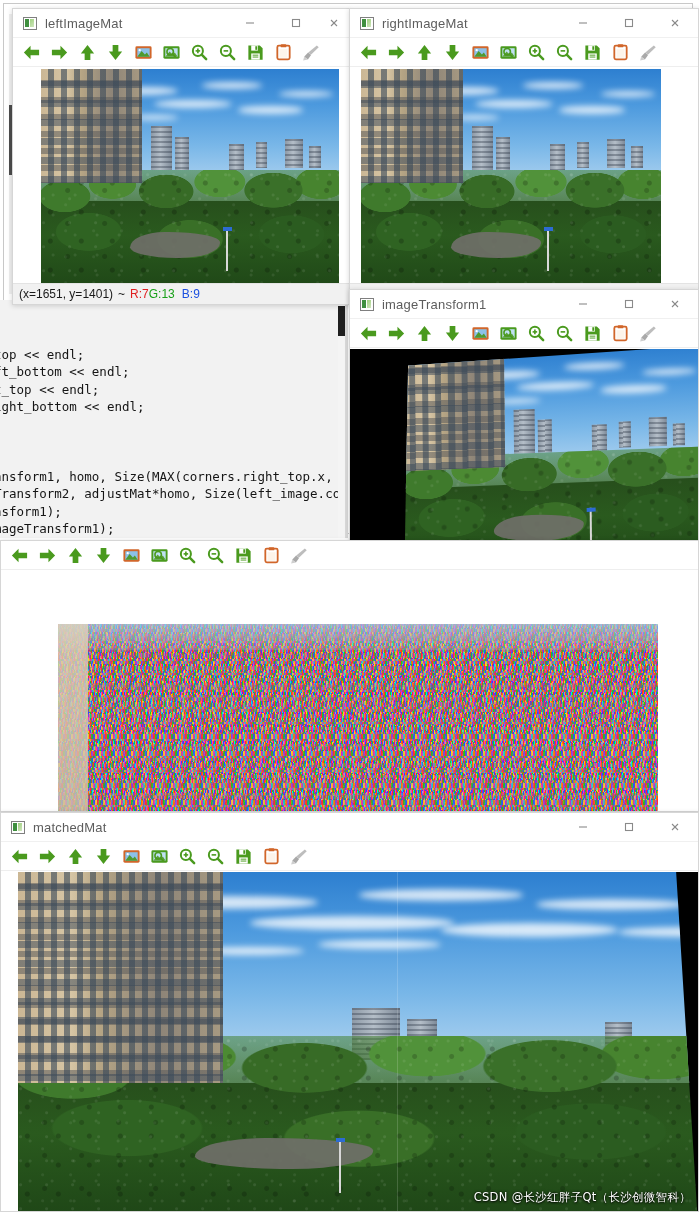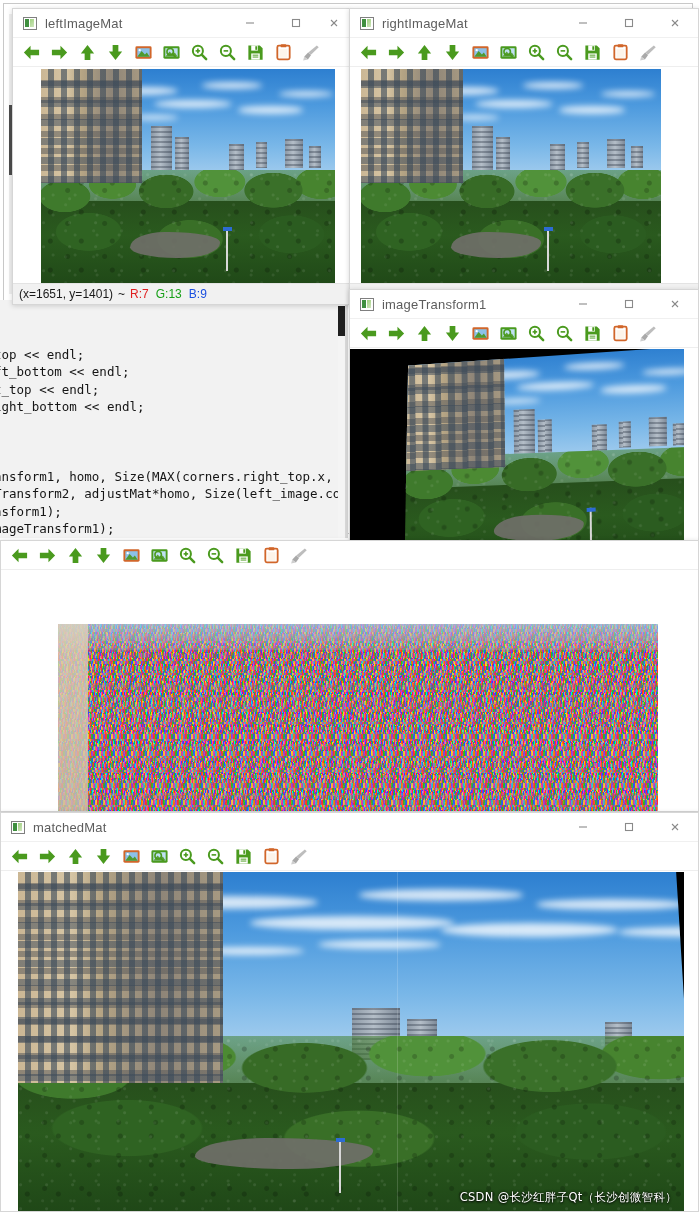--- a/index.html
+++ b/index.html
@@ -107,21 +107,21 @@
     background:#f1f1f1; border-top:1px solid #e3e3e3;
     display:flex; align-items:center; padding-left:6px;
     font-size:12px; color:#1a1a1a;
     font-family:"Liberation Sans", sans-serif;
     white-space:nowrap;
   }
   .st-r { color:#e02020; } .st-g { color:#17a017; } .st-b { color:#1a4fe0; }
   .st-sep { color:#1a1a1a; }
 
   
-  .canvasarea { position:absolute; left:0; right:14px; background:#ffffff; overflow:hidden; }
+  .canvasarea { position:absolute; left:0; right:0; background:#ffffff; overflow:hidden; }
   .photo { position:absolute; overflow:hidden; background:#000; }
 
   
   .sky {
     position:absolute; left:0; top:0; width:100%; height:62%;
     background:linear-gradient(180deg,#2d7fd0 0%, #4d9ade 28%, #79b7e8 58%, #a9d0ef 85%, #c8e0f3 100%);
   }
   .cloud {
     position:absolute; background:rgba(255,255,255,.78);
     border-radius:50%; filter:blur(3px);
@@ -369,21 +369,21 @@
             <div class="bldg-win"></div>
      </div>
           <div class="road" style="left:30%; top:74%; width:30%; height:12%;"></div>
           <div class="lamp" style="left:62%; top:72%; height:20%;"></div>
         </div>
     </div>
     <div class="statusbar">
       <span>(x=1651, y=1401)</span>
       <span class="st-sep" style="margin:0 5px;">~</span>
       <span class="st-r">R:7</span>
-      <span class="st-g" style="margin-left:7px;">G:13</span>
+      <span class="st-g" style="">G:13</span>
       <span class="st-b" style="margin-left:7px;">B:9</span>
     </div>
   </div>
 
   <div class="win" style="left:349px; top:8px; width:350px; height:297px;">
     <div class="titlebar">
       <span class="app-icon"></span>
       <span class="wtitle">rightImageMat</span>
       <span class="wbtns">
         <span class="wbtn">

